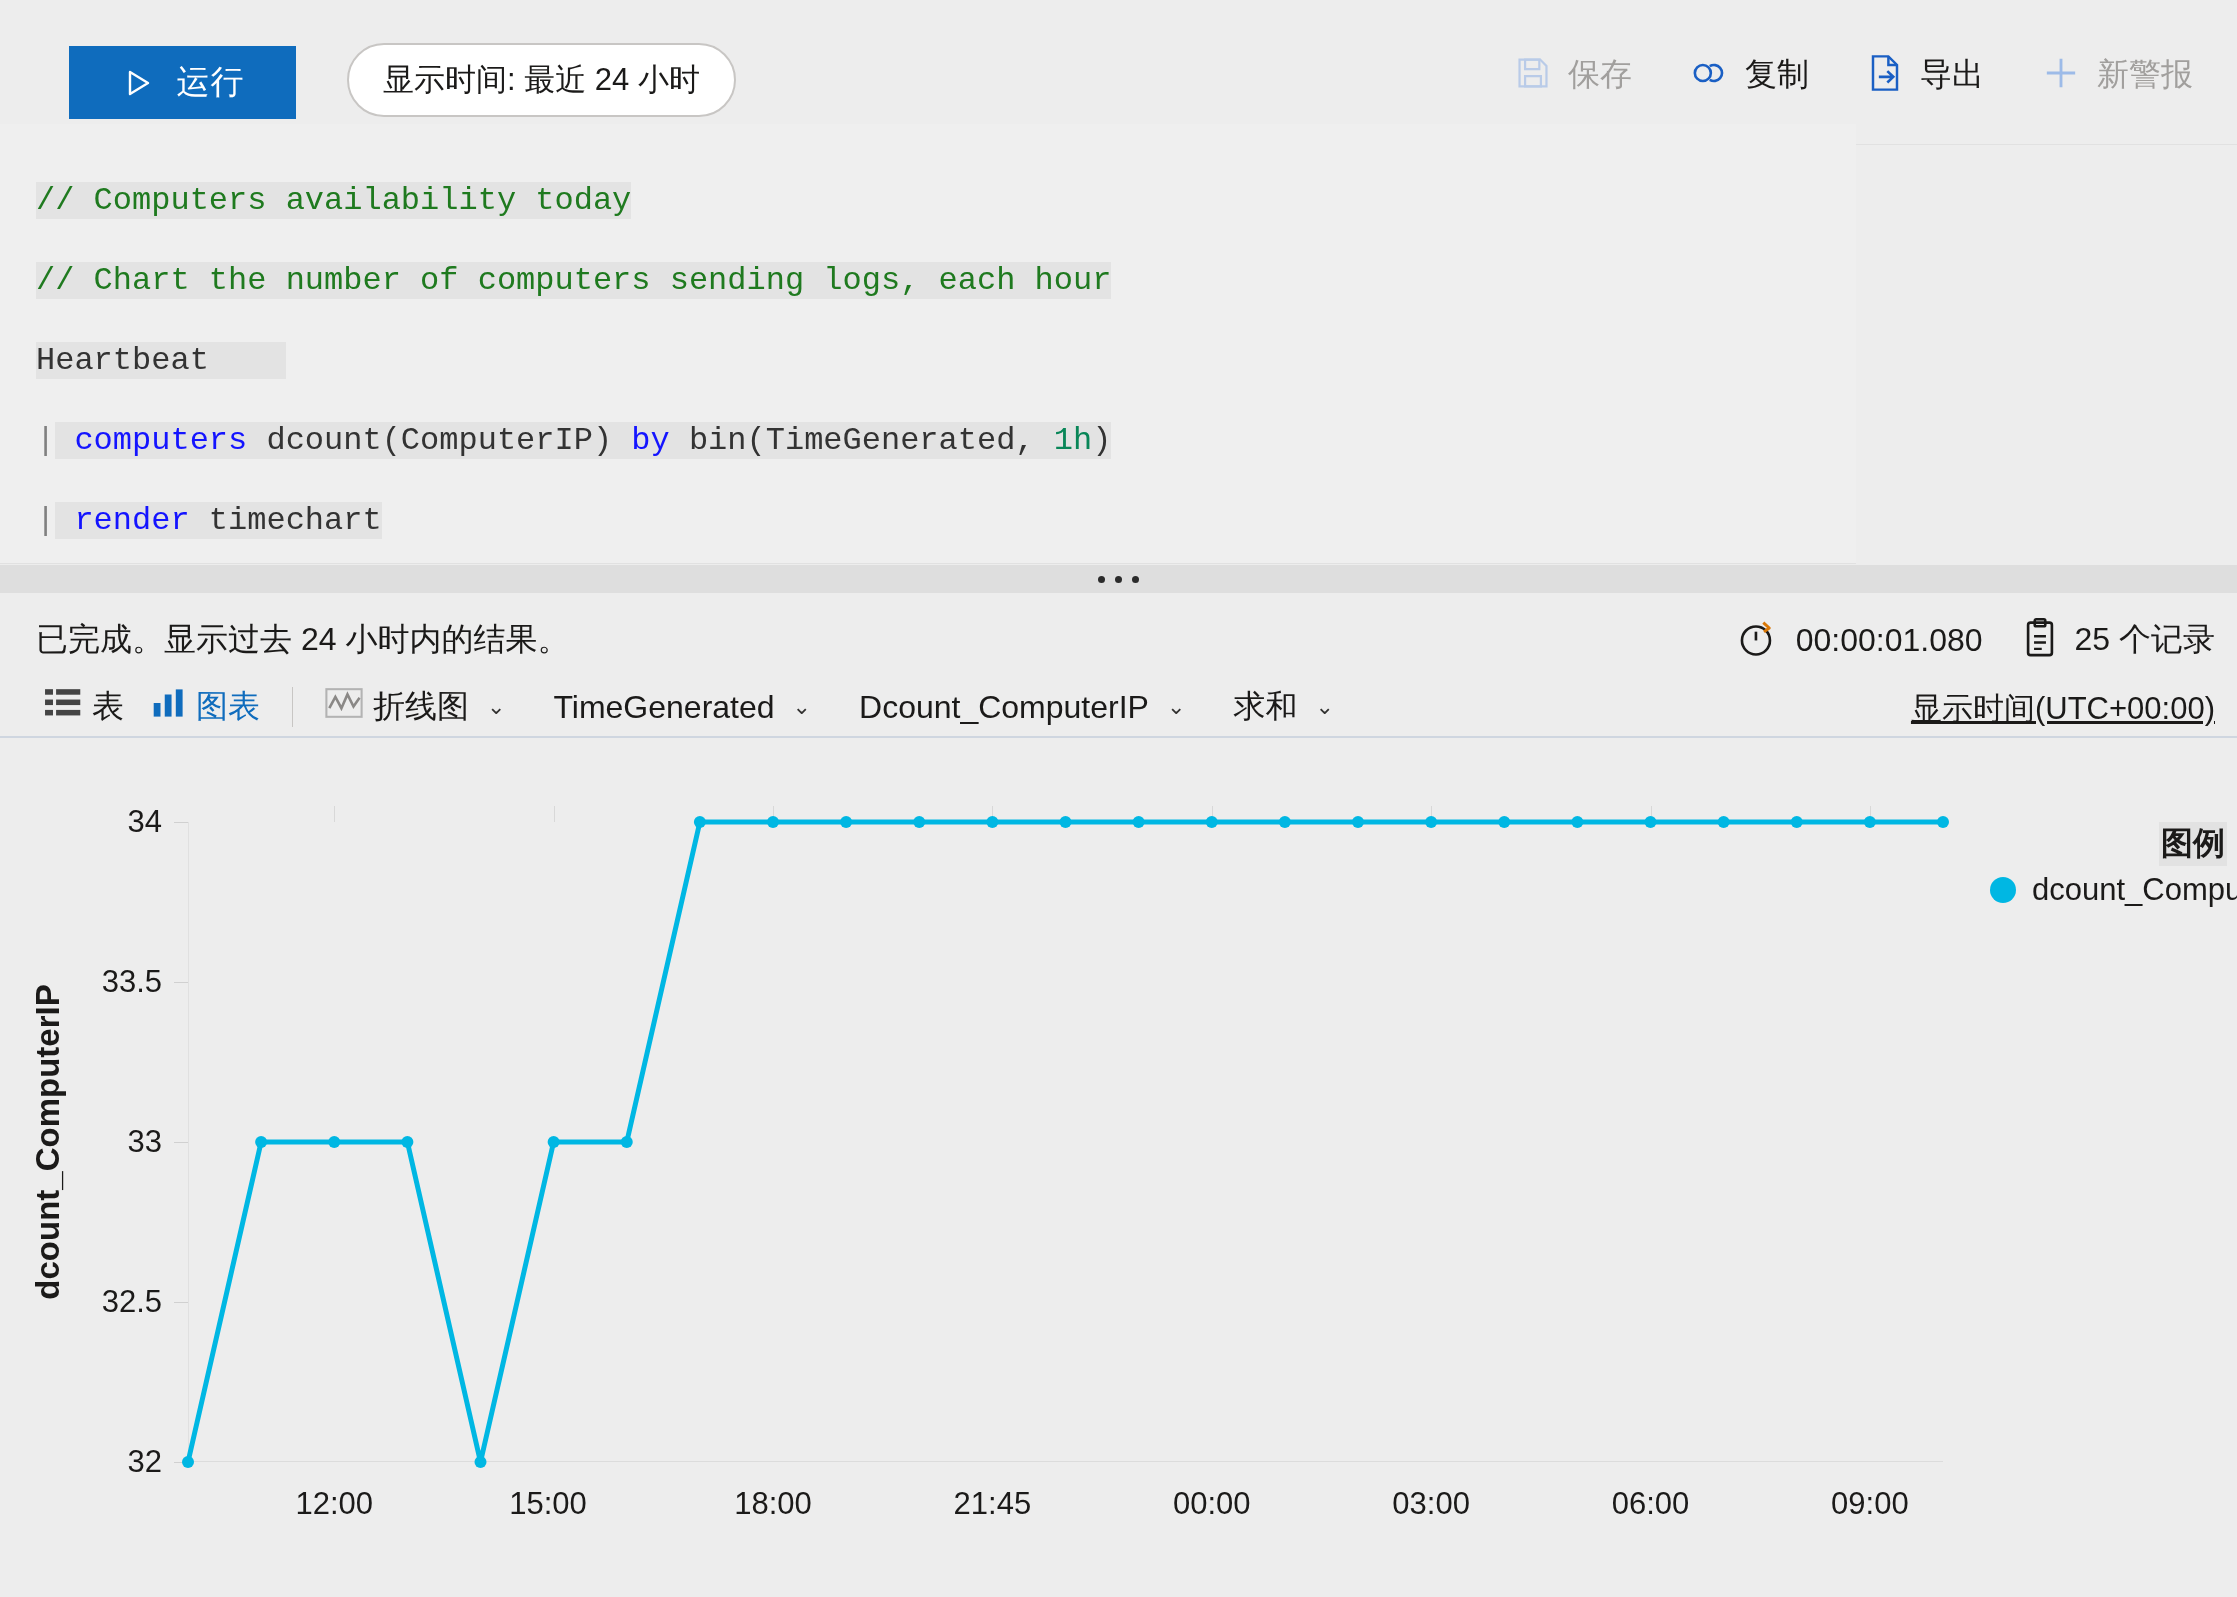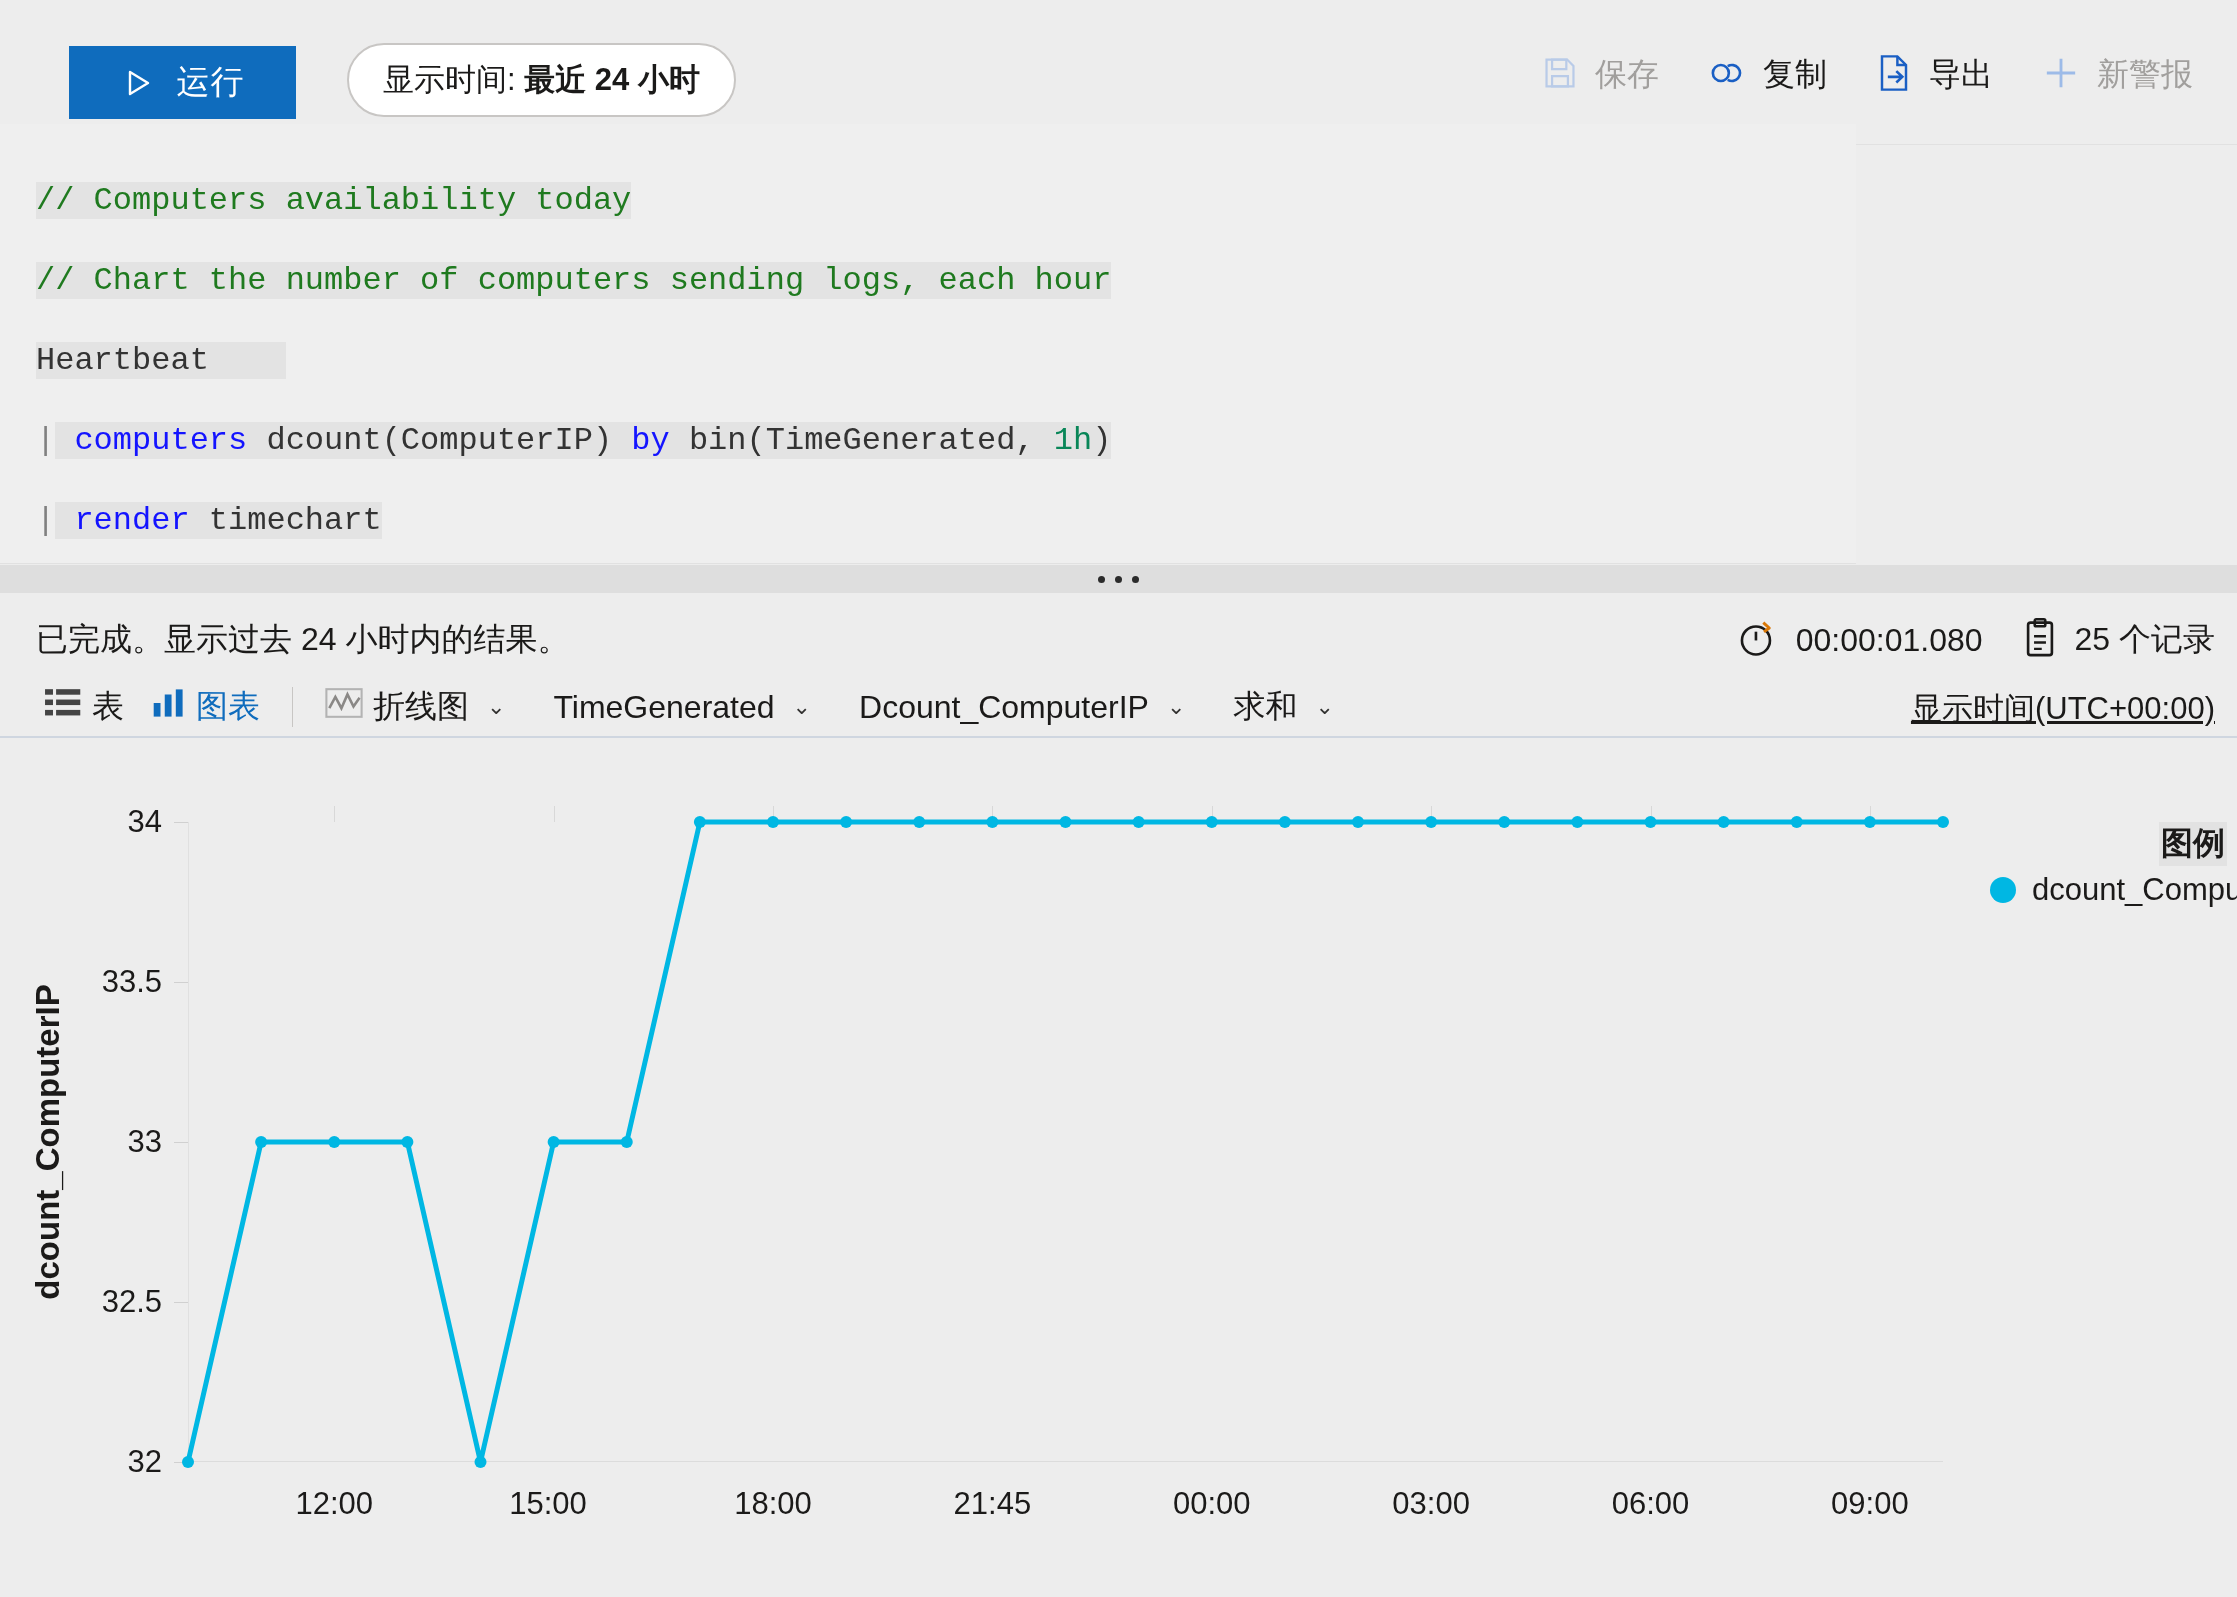--- a/index.html
+++ b/index.html
@@ -18,23 +18,23 @@
   .run-btn{position:absolute;left:69px;top:25px;width:227px;height:73px;background:#0f6cbd;
            display:flex;align-items:center;justify-content:center;gap:22px;cursor:pointer;}
   .run-btn .lbl{color:#ffffff;font-size:33px;letter-spacing:1px;}
   .play-wrap{position:relative;width:34px;height:34px;}
   .play-wrap svg{position:absolute;left:0;top:0;}
 
   .range-btn{position:absolute;left:347px;top:22px;height:70px;padding:0 34px;
              border:2px solid #c8c6c4;border-radius:40px;background:#ffffff;
              display:flex;align-items:center;cursor:pointer;}
   .range-btn .rtxt{font-size:31px;white-space:nowrap;}
-  .range-btn .rtxt b{font-weight:bold;}
-
-  .tb-actions{position:absolute;right:22px;top:20px;display:flex;align-items:center;gap:4px;}
+  .range-btn .rtxt b{font-weight:normal;}
+
+  .tb-actions{position:absolute;right:22px;top:20px;display:flex;align-items:center;gap:13px;}
   .tb-item{display:flex;align-items:center;gap:16px;padding:12px 22px;cursor:pointer;}
   .tb-item .tlabel{font-size:32px;white-space:nowrap;}
   .tb-item.disabled .tlabel{color:#a19f9d;}
   .tb-item.disabled{cursor:default;}
 
   
   .editor{position:absolute;left:0;top:124px;width:1856px;height:440px;background:#efefef;
           border-bottom:1px solid #e1e1e1;box-sizing:border-box;overflow:hidden;}
   .code{position:absolute;left:36px;top:17px;font-family:"Liberation Mono","DejaVu Sans Mono",monospace;
         font-size:32px;line-height:40px;white-space:pre;}

